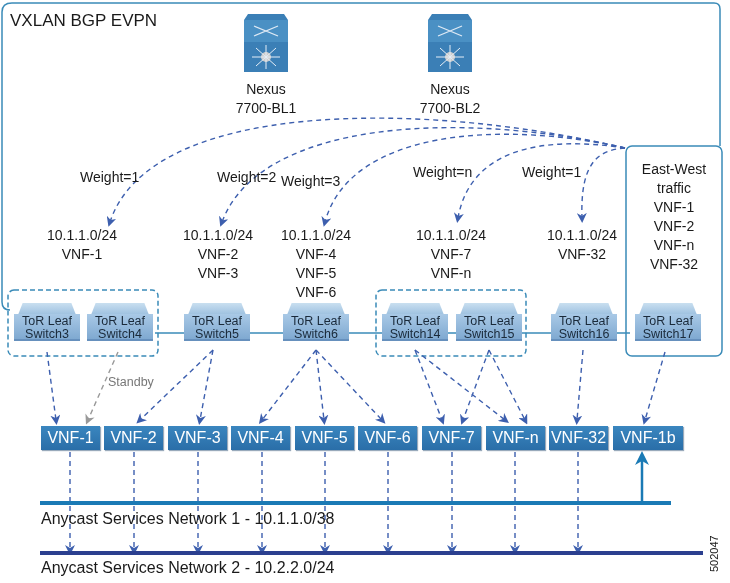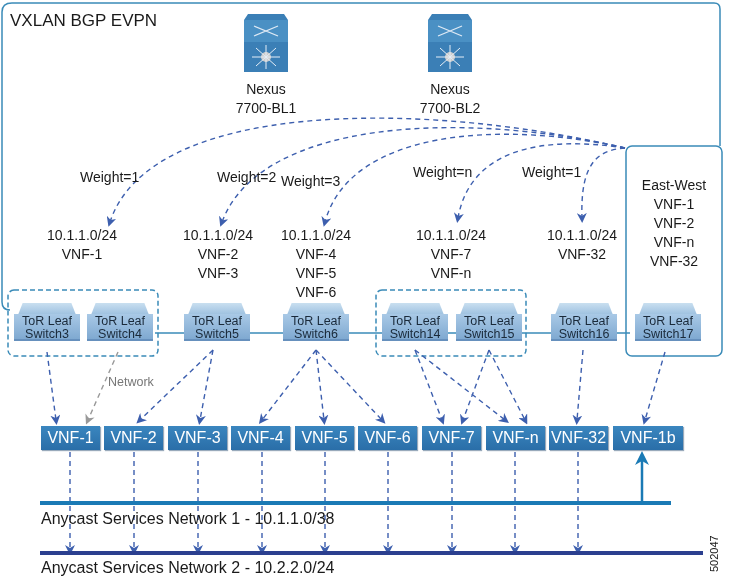--- a/index.html
+++ b/index.html
@@ -133,22 +133,23 @@
 <div class="txt" style="left:403px;top:226px;width:96px;">
   <div>10.1.1.0/24</div>
   <div>VNF-7</div>
   <div>VNF-n</div>
 </div>
 <div class="txt" style="left:534px;top:226px;width:96px;">
   <div>10.1.1.0/24</div>
   <div>VNF-32</div>
 </div>
 
-<div class="txt" style="left:627px;top:176px;width:94px;">
+<div class="txt" style="left:627px;top:160px;width:94px;">
   <div>East-West</div>
+  <div>traffic</div>
   <div>VNF-1</div>
   <div>VNF-2</div>
   <div>VNF-n</div>
   <div>VNF-32</div>
 </div>
 
 <div class="sw" style="left:14px;top:303px;">
     <div class="top"></div>
     <div class="body">
       <div>ToR Leaf</div>
@@ -198,21 +199,21 @@
     </div>
   </div>
 <div class="sw" style="left:635px;top:303px;">
     <div class="top"></div>
     <div class="body">
       <div>ToR Leaf</div>
       <div>Switch17</div>
     </div>
   </div>
 
-<div class="txt small" style="left:108px;top:373px;">Network</div>
+<div class="txt small" style="left:108px;top:373px;">Standby</div>
 
 <div class="vnf" style="left:41px;width:59px;">VNF-1</div>
 <div class="vnf" style="left:104px;width:59px;">VNF-2</div>
 <div class="vnf" style="left:168px;width:59px;">VNF-3</div>
 <div class="vnf" style="left:231px;width:59px;">VNF-4</div>
 <div class="vnf" style="left:295px;width:59px;">VNF-5</div>
 <div class="vnf" style="left:358px;width:59px;">VNF-6</div>
 <div class="vnf" style="left:422px;width:59px;">VNF-7</div>
 <div class="vnf" style="left:486px;width:59px;">VNF-n</div>
 <div class="vnf" style="left:549px;width:59px;">VNF-32</div>

